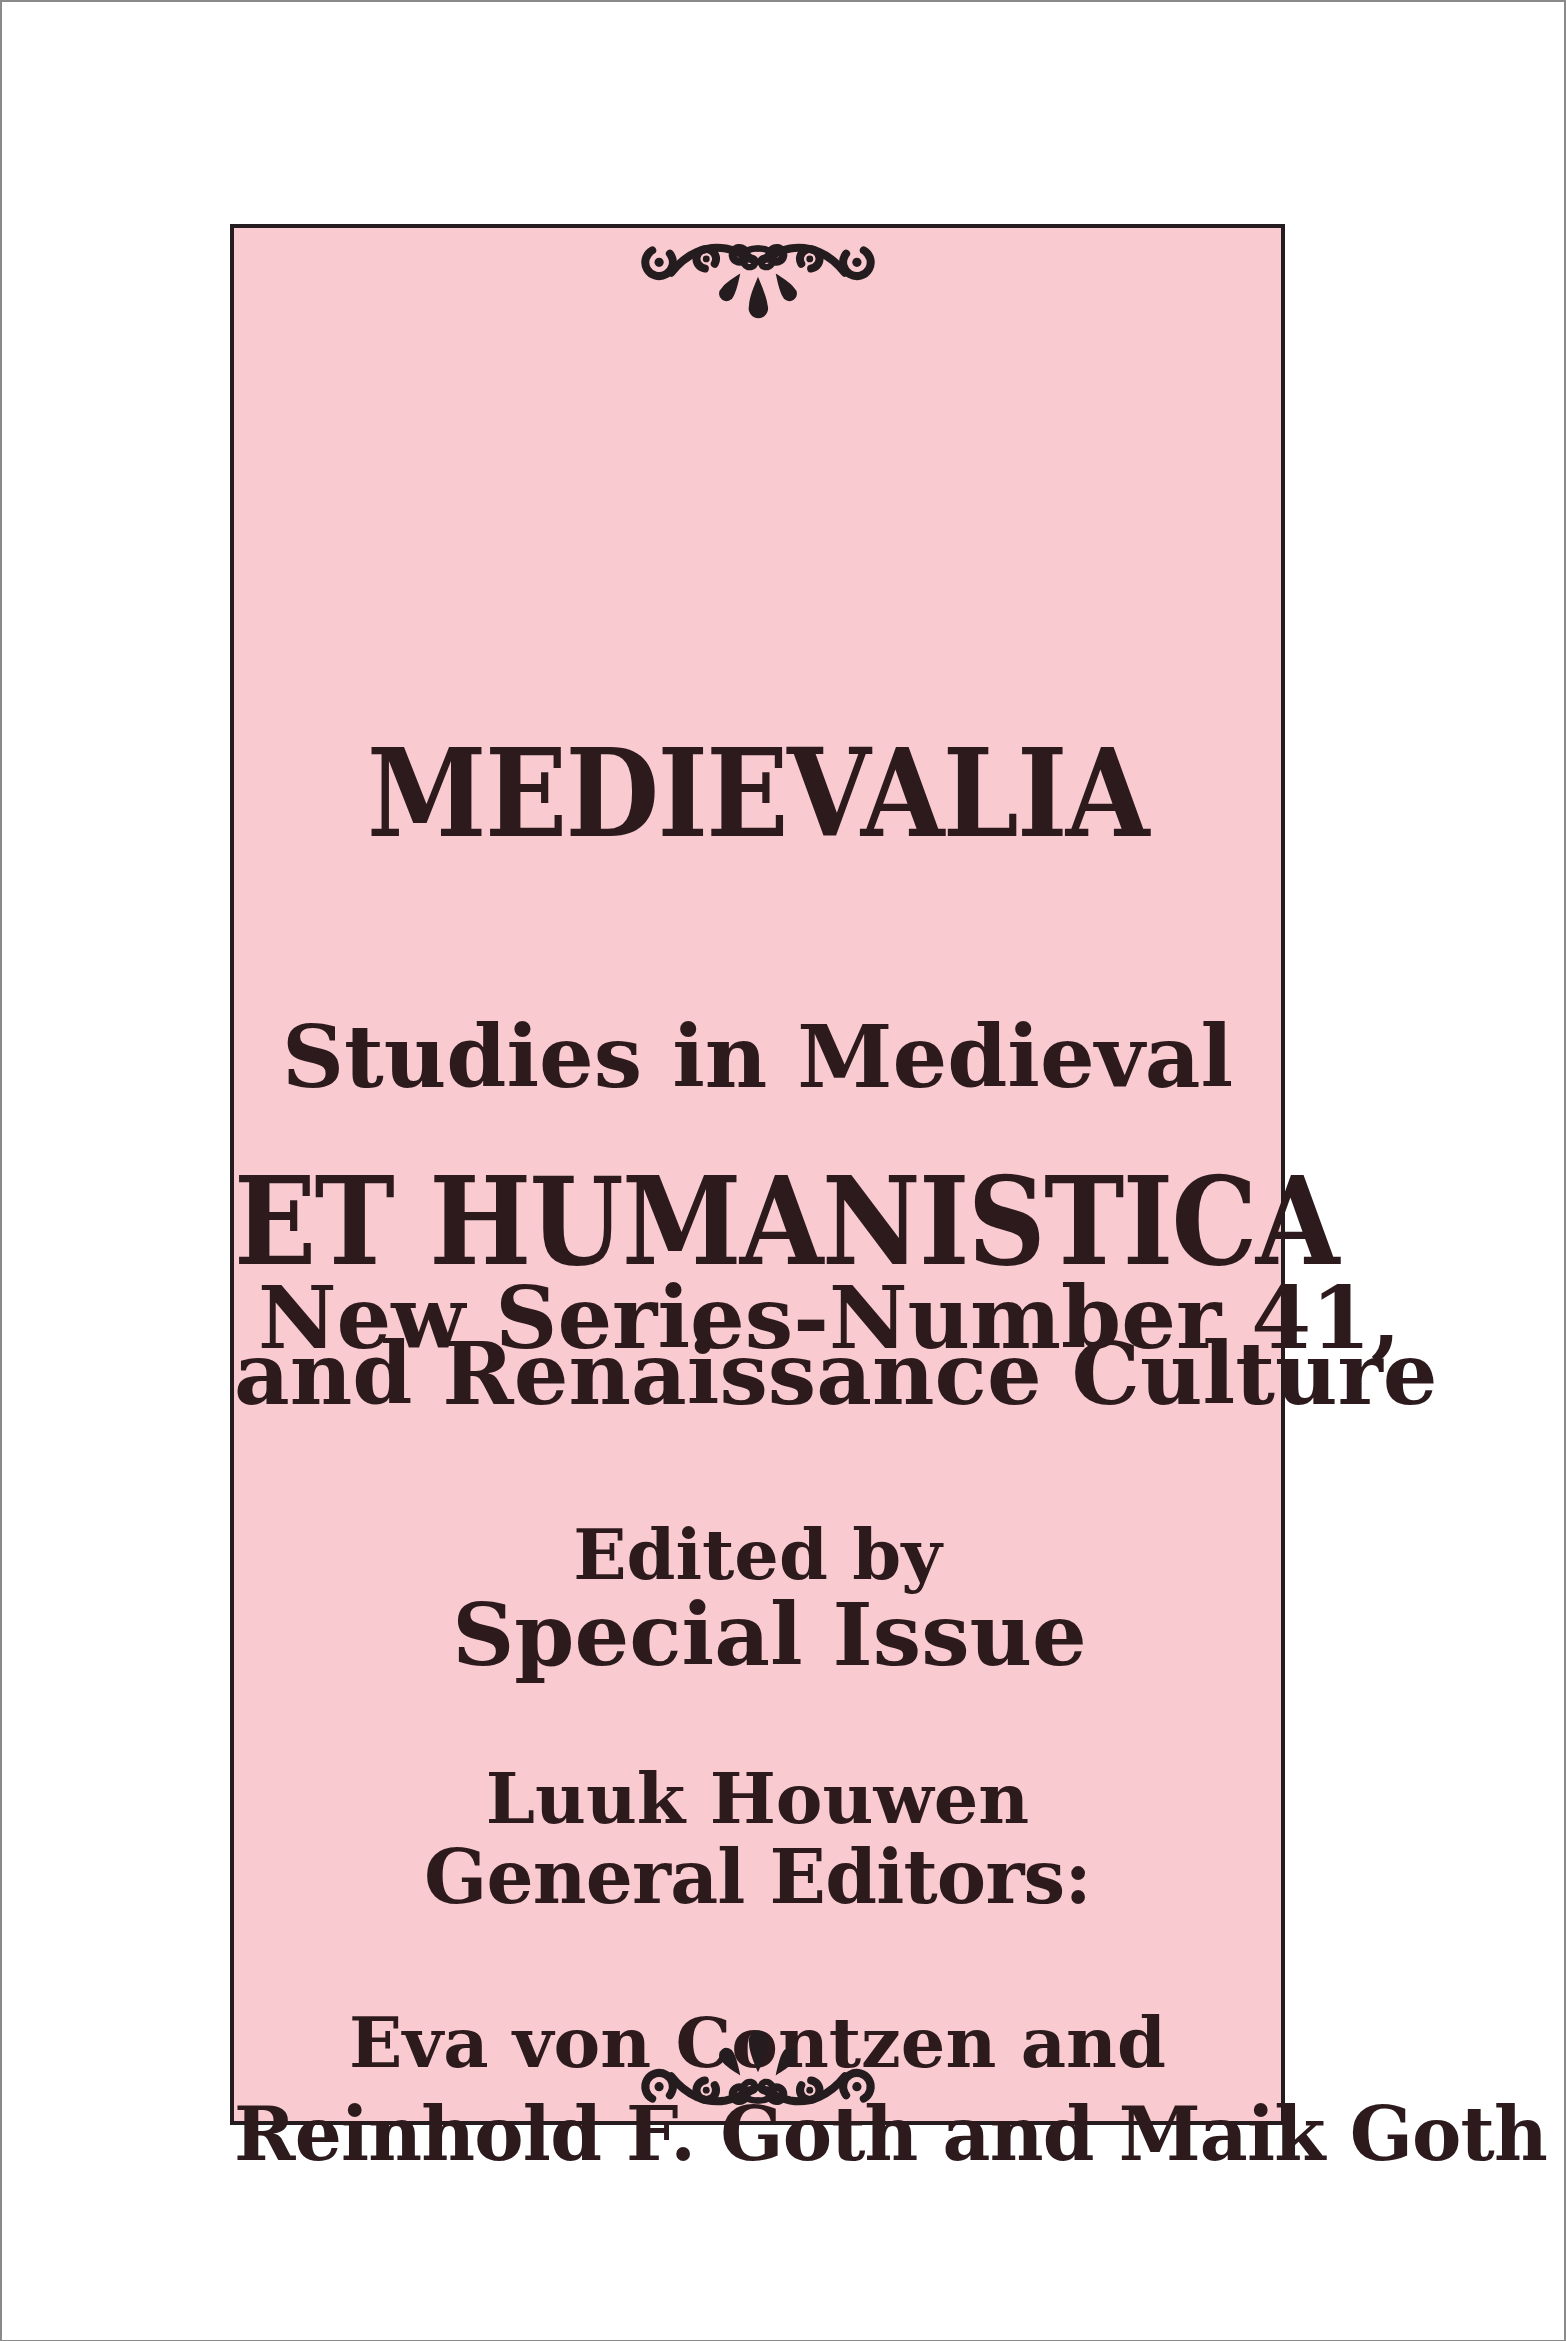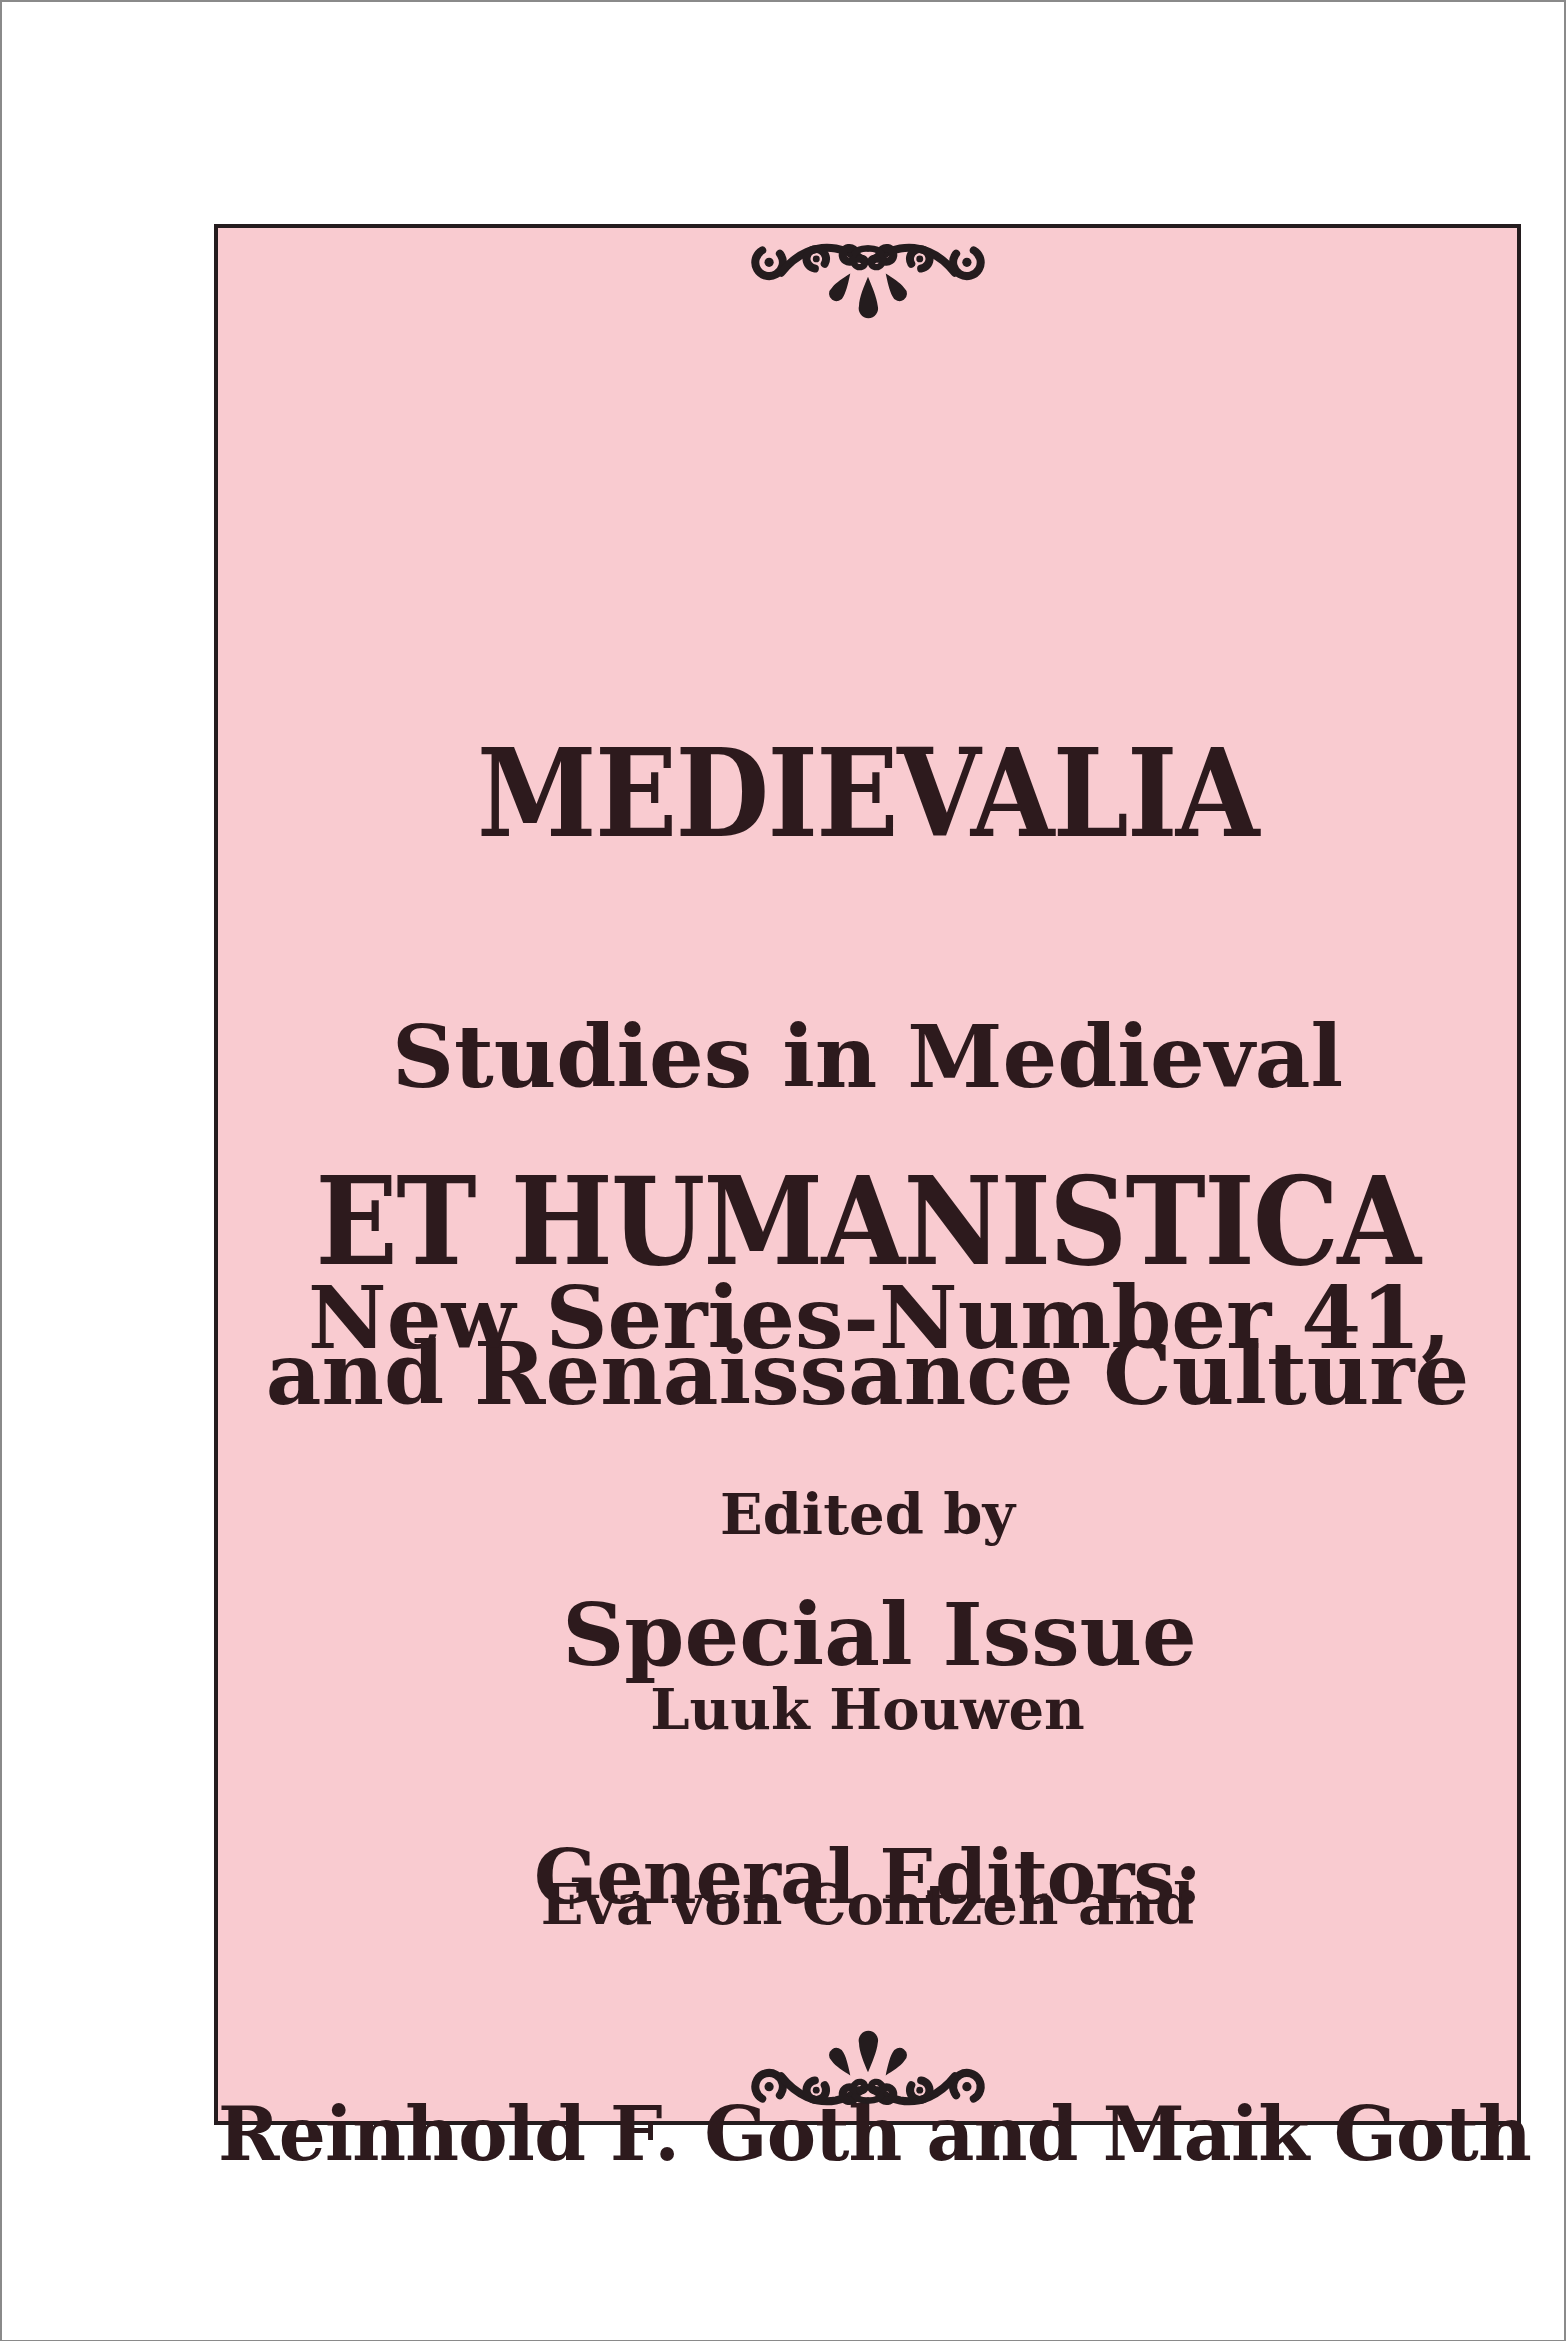--- a/index.html
+++ b/index.html
@@ -3,33 +3,33 @@
 <meta charset="utf-8">
 <style>
   html,body{margin:0;padding:0;}
   body{
     width:1566px;height:2342px;position:relative;background:#ffffff;
     font-family:"DejaVu Serif","Liberation Serif",serif;
     --page-bg:#ffffff; --frame:#8a8a8a; --panel-bg:#f9cbd0; --panel-border:#241c1e; --ink:#2d1a1d;
   }
   .page{position:absolute;inset:0;background:var(--page-bg);border:2.5px solid var(--frame);box-sizing:border-box;}
   .panel{
-    position:absolute;left:212px;top:222px;width:1307px;height:1901px;
+    position:absolute;left:228px;top:222px;width:1055px;height:1901px;
     background:var(--panel-bg);border:4.2px solid var(--panel-border);box-sizing:border-box;
     color:var(--ink);
   }
   .block{position:absolute;left:0;right:0;text-align:center;font-weight:bold;white-space:pre;}
   .orn{position:absolute;left:50%;width:253px;height:88px;color:var(--panel-border);}
   .orn-top{top:6.8px;transform:translateX(-50%) scaleY(-1);}
   .orn-bottom{bottom:6.8px;transform:translateX(-50%);}
   .orn svg{width:253px;height:88px;display:block;}
   .title{top:209px;font-size:108px;line-height:1.18;letter-spacing:-1.7px;transform:scaleY(1.12);transform-origin:50% 0;}
   .subtitle{top:564px;font-size:86px;line-height:1.23;text-align:center;}
   .series{top:825px;font-size:86px;line-height:1.23;padding-left:24px;}
-  .edited{top:1124px;font-size:56px;line-height:1.16;}
+  .edited{top:1124px;font-size:70px;line-height:1.16;}
   .general{top:1435px;font-size:74px;line-height:1.16;letter-spacing:-0.8px;}
 </style>
 </head>
 <body style="--page-bg: #ffffff; --frame: #8a8a8a; --panel-bg: #f9cbd0; --panel-border: #241c1e; --ink: #2d1a1d;">
 
 <svg width="0" height="0" style="position:absolute" aria-hidden="true">
   <defs>
     <symbol id="flourish" viewBox="0 0 440 150">
       <g id="fl-half">
         <g fill="none" stroke="currentColor" stroke-width="14" stroke-linecap="round">

